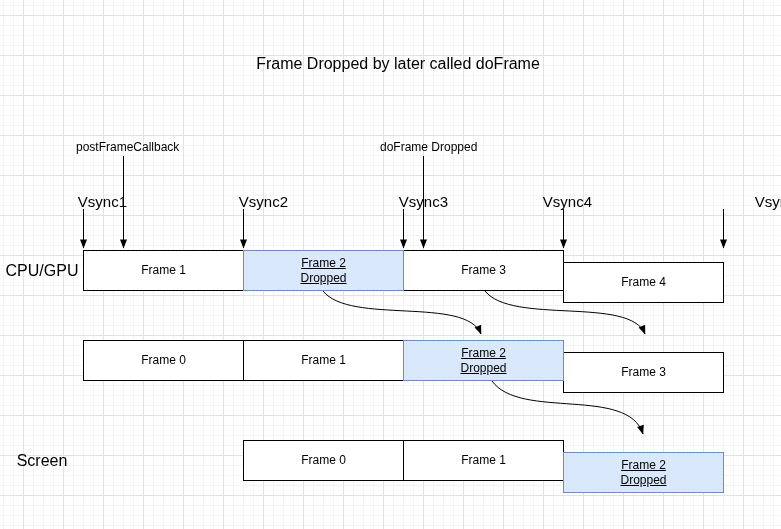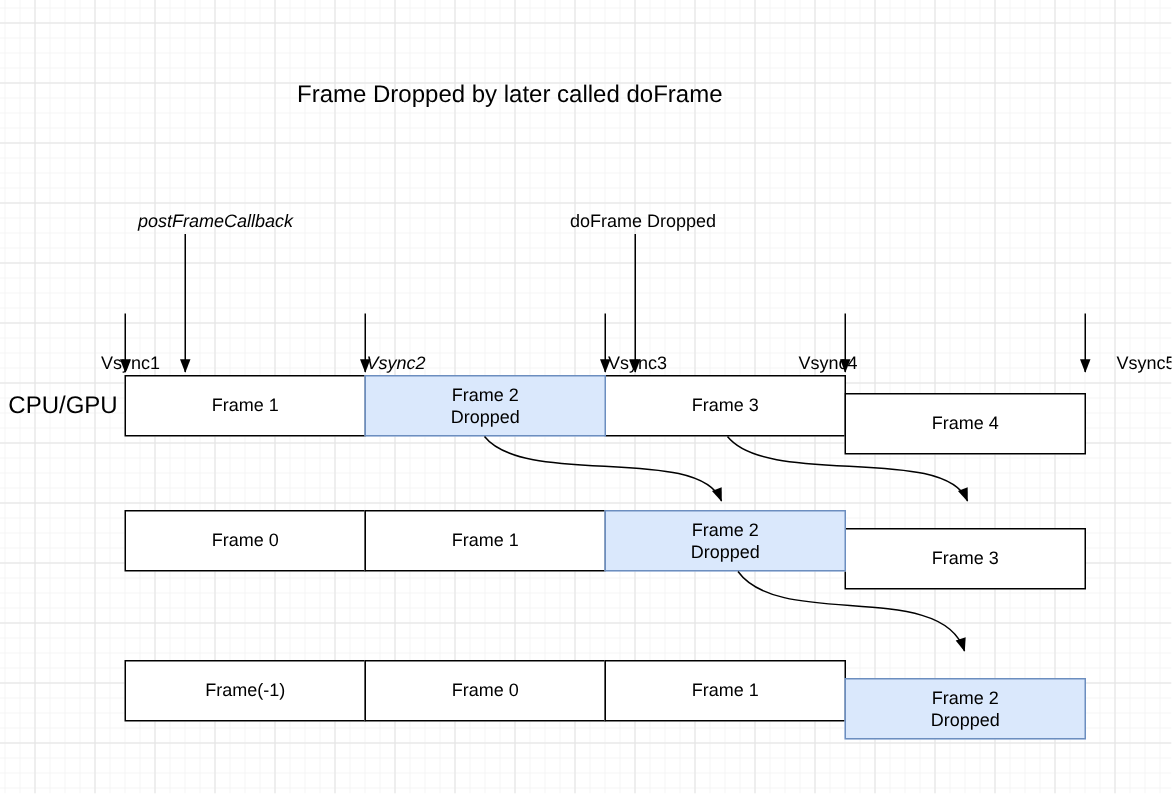--- a/index.html
+++ b/index.html
@@ -22,38 +22,37 @@
       linear-gradient(#f4f4f4 1px, transparent 1px),
       linear-gradient(90deg, #f4f4f4 1px, transparent 1px);
     background-size: 40px 40px, 40px 40px, 10px 10px, 10px 10px;
     background-position: 0 15px, 23px 0, 0 5px, 3px 0;
   }
   .title {
     position: absolute;
     left: 198px;
     top: 55px;
     width: 400px;
-    text-align: left;
+    text-align: center;
     font-size: 16px;
     color: #000;
   }
   .annot {
     position: absolute;
     font-size: 12px;
     color: #000;
     white-space: nowrap;
   }
   .vsync-label {
     position: absolute;
     top: 193px;
     width: 80px;
-    text-align: center;
-    font-size: 12px;
+    text-align: right;
+    font-size: 15px;
     color: #000;
-    margin-top: 42px;
   }
   .row-label {
     position: absolute;
     left: 6px;
     width: 72px;
     height: 41px;
     display: flex;
     align-items: center;
     justify-content: center;
     font-size: 16px;
@@ -72,20 +71,21 @@
     text-align: center;
     font-size: 12px;
     line-height: 15px;
     color: #000;
     white-space: pre-line;
   }
   .frame-box.dropped {
     background: #dae8fc;
     border-color: #6c8ebf;
     z-index: 1;
+    text-decoration: underline;
   }
   .r0 { top: 250px; }
   .r1 { top: 340px; }
   .r2 { top: 440px; }
   .c0 { left: 83px; }
   .c1 { left: 243px; }
   .c2 { left: 403px; }
   .c3 { left: 563px; margin-top: 12px; }
   svg.arrows {
     position: absolute;
@@ -95,44 +95,44 @@
     z-index: 2;
   }
 </style>
 </head>
 <body>
 
 <div class="canvas">
 
   <div class="title">Frame Dropped by later called doFrame</div>
 
-  <div class="annot" style="left:92px; top:140px;font-style:italic;">postFrameCallback</div>
+  <div class="annot" style="left:76px; top:140px;">postFrameCallback</div>
   <div class="annot" style="left:380px; top:140px;">doFrame Dropped</div>
 
   <div class="vsync-label" style="left:47px;">Vsync1</div>
-  <div class="vsync-label" style="left:224px;font-style:italic;">Vsync2</div>
-  <div class="vsync-label" style="left:385px;">Vsync3</div>
+  <div class="vsync-label" style="left:208px;">Vsync2</div>
+  <div class="vsync-label" style="left:368px;">Vsync3</div>
   <div class="vsync-label" style="left:512px;">Vsync4</div>
   <div class="vsync-label" style="left:724px;">Vsync5</div>
 
   <div class="row-label r0">CPU/GPU</div>
+  <div class="row-label r2">Screen</div>
 
   <div class="frame-box r0 c0">Frame 1</div>
   <div class="frame-box r0 c1 dropped">Frame 2
 Dropped</div>
   <div class="frame-box r0 c2">Frame 3</div>
   <div class="frame-box r0 c3">Frame 4</div>
 
   <div class="frame-box r1 c0">Frame 0</div>
   <div class="frame-box r1 c1">Frame 1</div>
   <div class="frame-box r1 c2 dropped">Frame 2
 Dropped</div>
   <div class="frame-box r1 c3">Frame 3</div>
 
-  <div class="frame-box r2 c0">Frame(-1)</div>
   <div class="frame-box r2 c1">Frame 0</div>
   <div class="frame-box r2 c2">Frame 1</div>
   <div class="frame-box r2 c3 dropped">Frame 2
 Dropped</div>
 
   <svg class="arrows" width="781" height="529">
     <defs>
       <marker id="ah" viewBox="0 0 10 10" refX="9" refY="5" markerWidth="10" markerHeight="10" orient="auto" markerUnits="userSpaceOnUse">
         <path d="M0.5,1.5 L9.5,5 L0.5,8.5 Z" fill="#000"></path>
       </marker>

